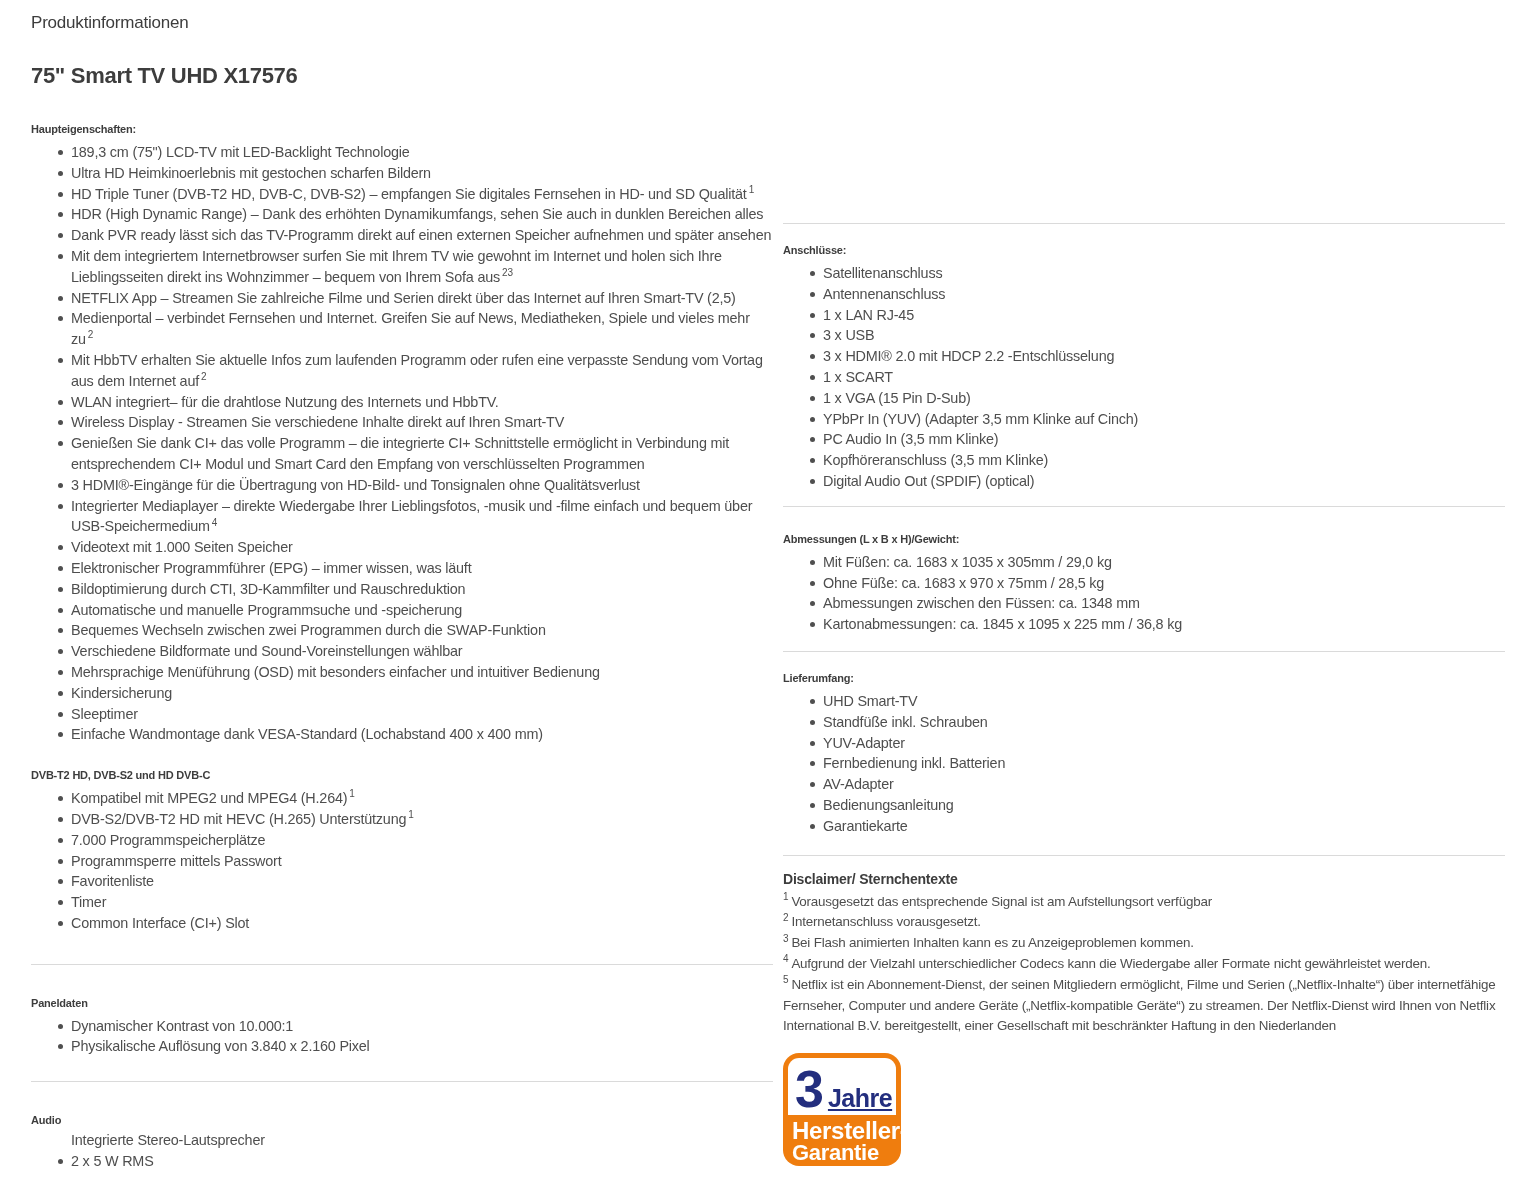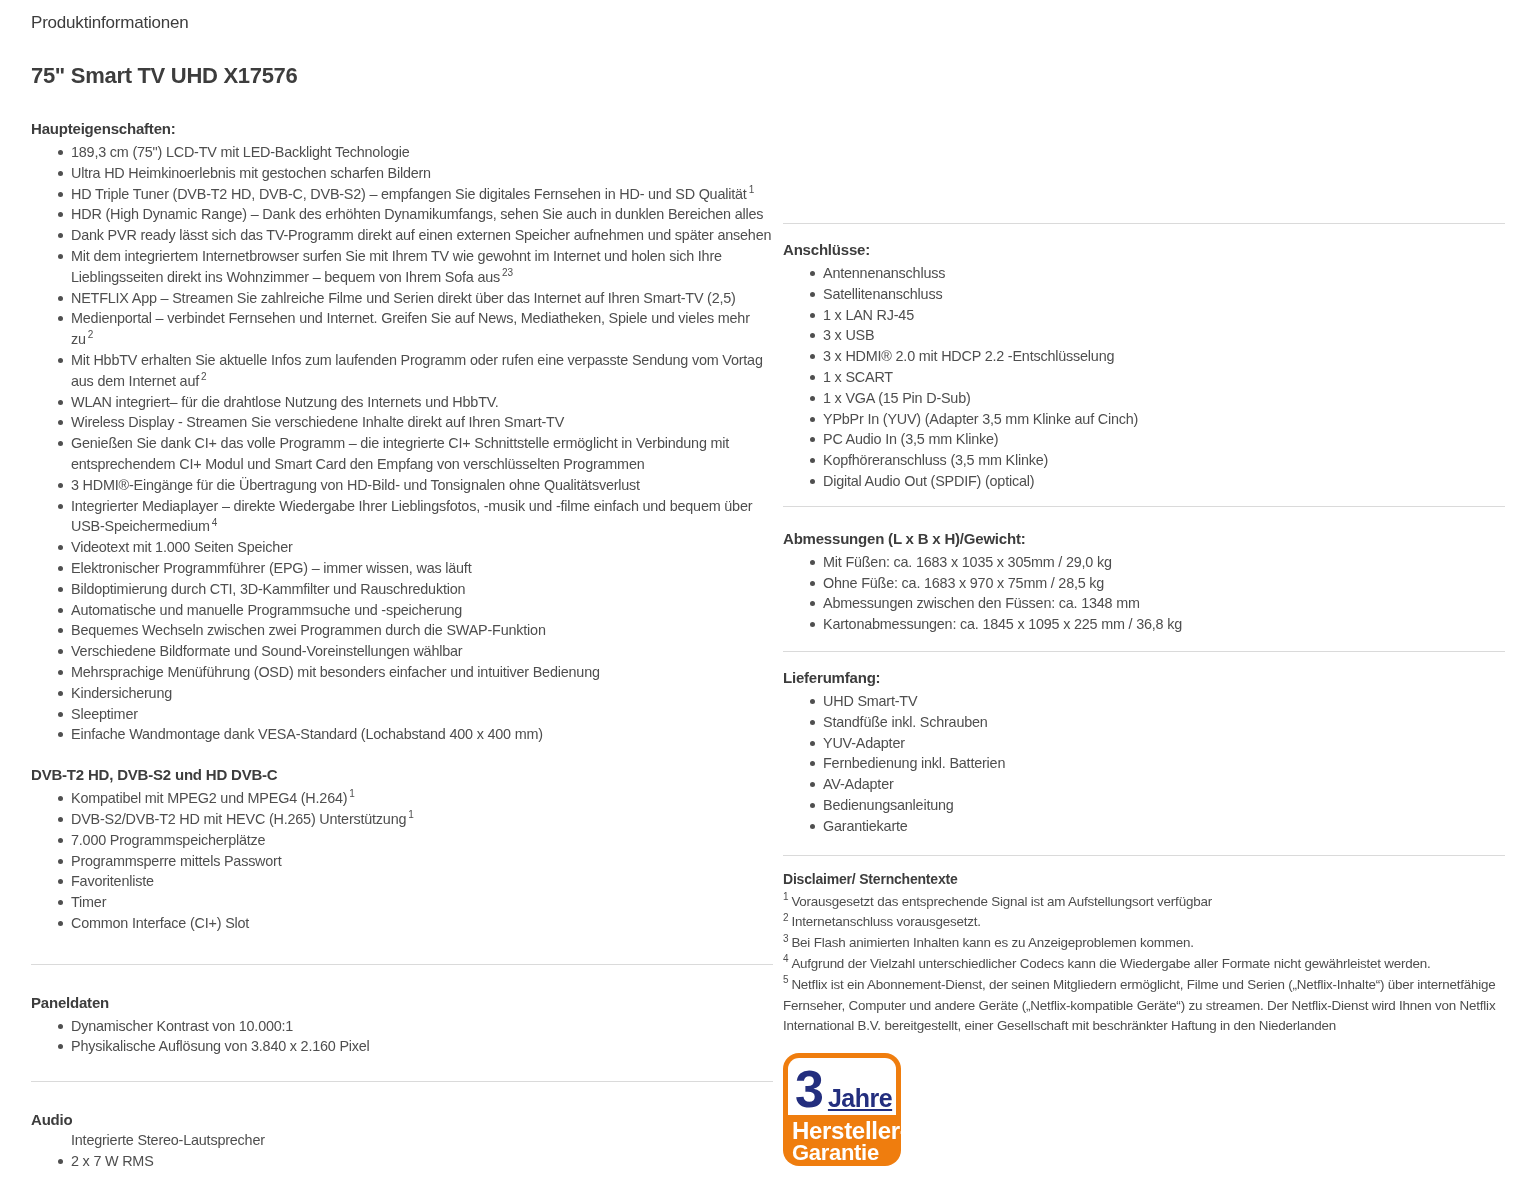--- a/index.html
+++ b/index.html
@@ -13,21 +13,21 @@
 
   .page-title {
     font-size:17px; line-height:22px; font-weight:400; color:#3d3d3d;
     letter-spacing:-0.2px; margin:0;
   }
   .product-title {
     font-size:22px; line-height:26px; font-weight:700; color:#3d3d3d;
     letter-spacing:-0.3px; margin:29px 0 0 0;
   }
   h2.sec {
-    font-size:15px; line-height:20px; font-weight:700; color:#3d3d3d;
+    font-size:11px; line-height:20px; font-weight:700; color:#3d3d3d;
     letter-spacing:-0.2px; margin:30px 0 0 0;
   }
   h2.sec.tight { margin-top:20px; }
   h2.sec.mid   { margin-top:28px; }
   h2.sec.right { margin-top:16px; }
   h2.sec.rmid  { margin-top:22px; }
   h3.disc-title {
     font-size:14px; line-height:18px; font-weight:700; color:#3d3d3d;
     letter-spacing:-0.2px; margin:14px 0 4px 0;
   }
@@ -163,33 +163,33 @@
 
       <li><span>Physikalische Auflösung von 3.840 x 2.160 Pixel</span></li>
     </ul>
 
   <hr class="div l2">
 
   <h2 class="sec mid">Audio</h2>
   <div class="no-bullet">Integrierte Stereo-Lautsprecher</div>
   <ul class="blist" style="margin-top:0;">
 
-      <li><span>2 x 7 W RMS</span></li>
+      <li><span>2 x 5 W RMS</span></li>
     </ul>
 </div>
 
 <div class="col-right">
   <hr class="div r0">
 
   <h2 class="sec right">Anschlüsse:</h2>
   <ul class="blist">
 
+      <li><span>Satellitenanschluss</span></li>
+
       <li><span>Antennenanschluss</span></li>
-
-      <li><span>Satellitenanschluss</span></li>
 
       <li><span>1 x LAN RJ-45</span></li>
 
       <li><span>3 x USB</span></li>
 
       <li><span>3 x HDMI® 2.0 mit HDCP 2.2 -Entschlüsselung</span></li>
 
       <li><span>1 x SCART</span></li>
 
       <li><span>1 x VGA (15 Pin D-Sub)</span></li>

